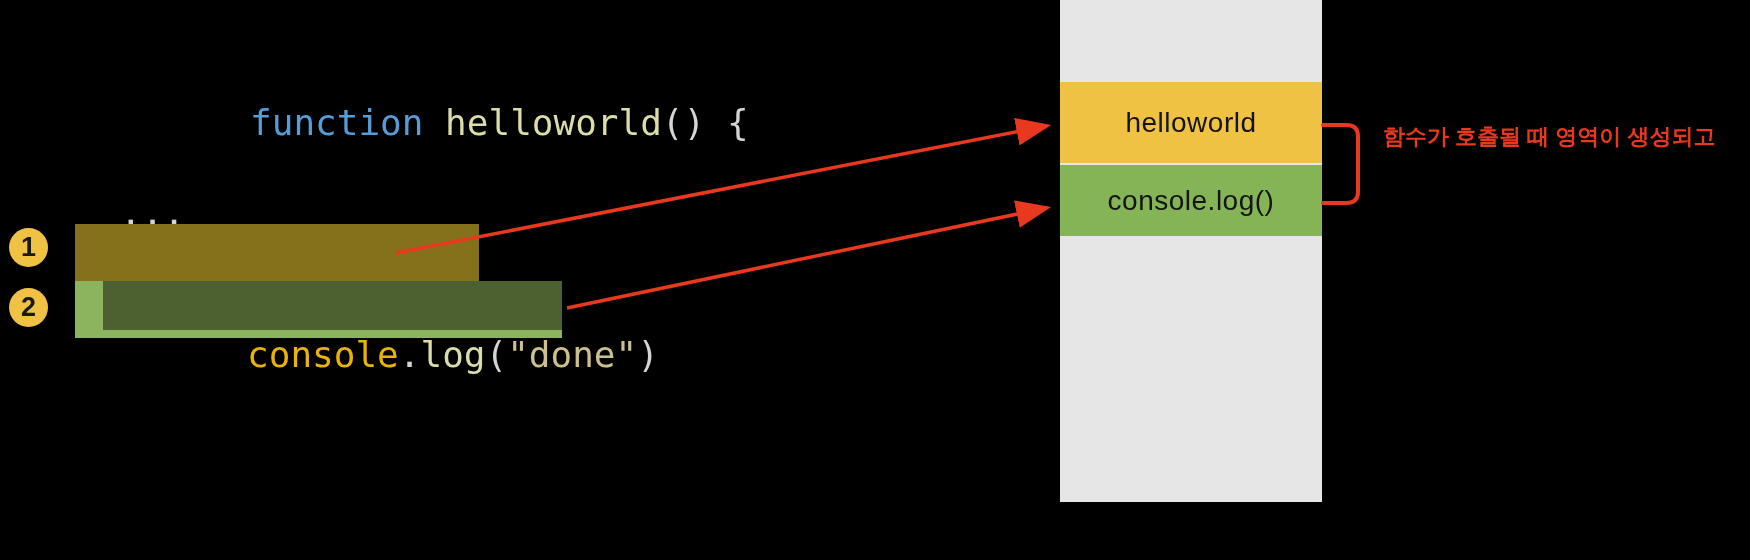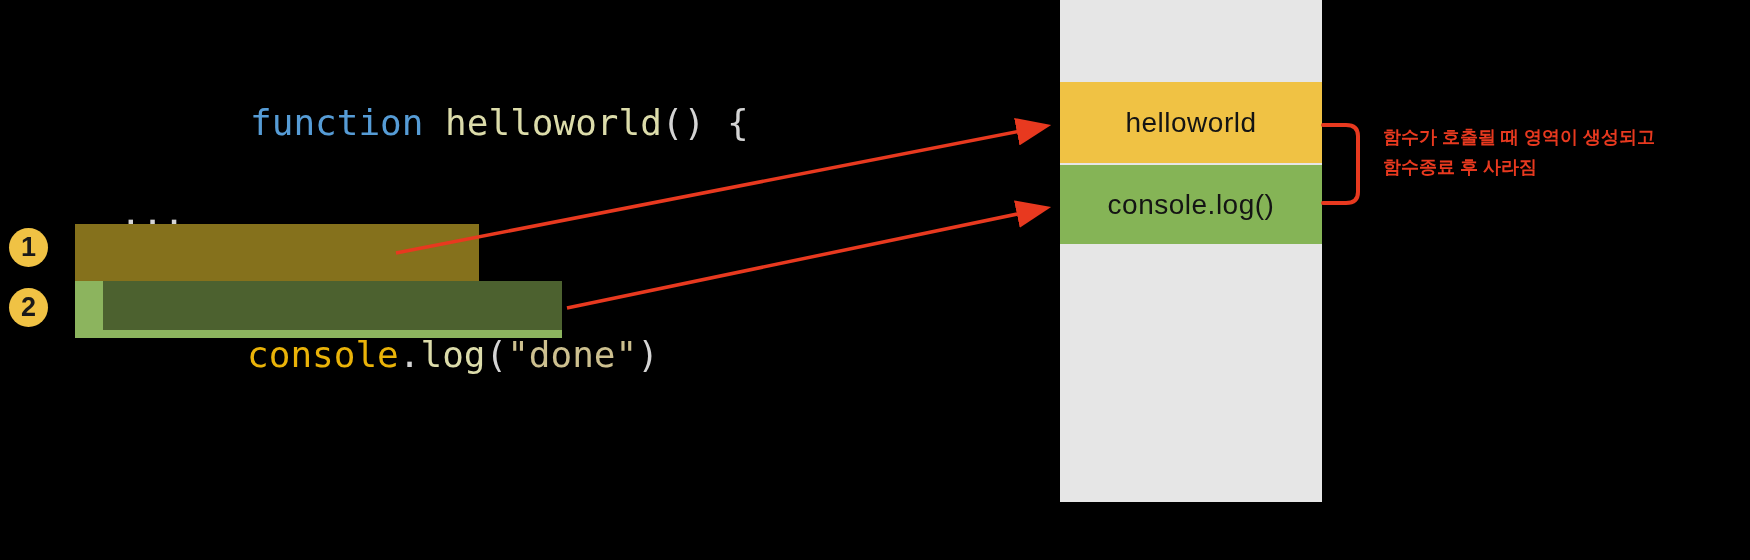--- a/index.html
+++ b/index.html
@@ -93,36 +93,36 @@
     left: 0; width: 100%;
     display: flex;
     align-items: center;
     justify-content: center;
     color: #141414;
     font-size: 28px;
     font-weight: 500;
     letter-spacing: 0.5px;
   }
   .bar-yellow { top: 82px;  height: 81px; background: #F0C244; }
-  .bar-green  { top: 165px; height: 79px; background: #85B456; }
+  .bar-green  { top: 165px; height: 71px; background: #85B456; }
 
   
   .overlay {
     position: absolute;
     left: 0; top: 0;
     width: 1750px; height: 560px;
     pointer-events: none;
   }
 
   
   .annotation {
     position: absolute;
     left: 1383px; top: 122px;
     color: #E8391F;
-    font-size: 18px;
+    font-size: 22px;
     font-weight: 700;
     line-height: 30px;
     white-space: nowrap;
   }
 </style>
 </head>
 <body>
 
 <div class="canvas">
 
@@ -165,16 +165,15 @@
         <path d="M0,0 L10,4 L0,8 Z" fill="#E8391F"></path>
       </marker>
     </defs>
     <line x1="396" y1="253" x2="1046" y2="126" stroke="#E8391F" stroke-width="3.5" marker-end="url(#arrowhead)"></line>
     <line x1="567" y1="308" x2="1046" y2="208" stroke="#E8391F" stroke-width="3.5" marker-end="url(#arrowhead)"></line>
     <path d="M 1323 125 H 1346 Q 1358 125 1358 136 V 192 Q 1358 203 1346 203 H 1323" fill="none" stroke="#E8391F" stroke-width="4" stroke-linecap="round"></path>
   </svg>
 
   <div class="annotation">
     <div>함수가 호출될 때 영역이 생성되고</div>
-    <div>함수종료 후 사라짐</div>
   </div>
 
 </div>
 
 </body></html>

